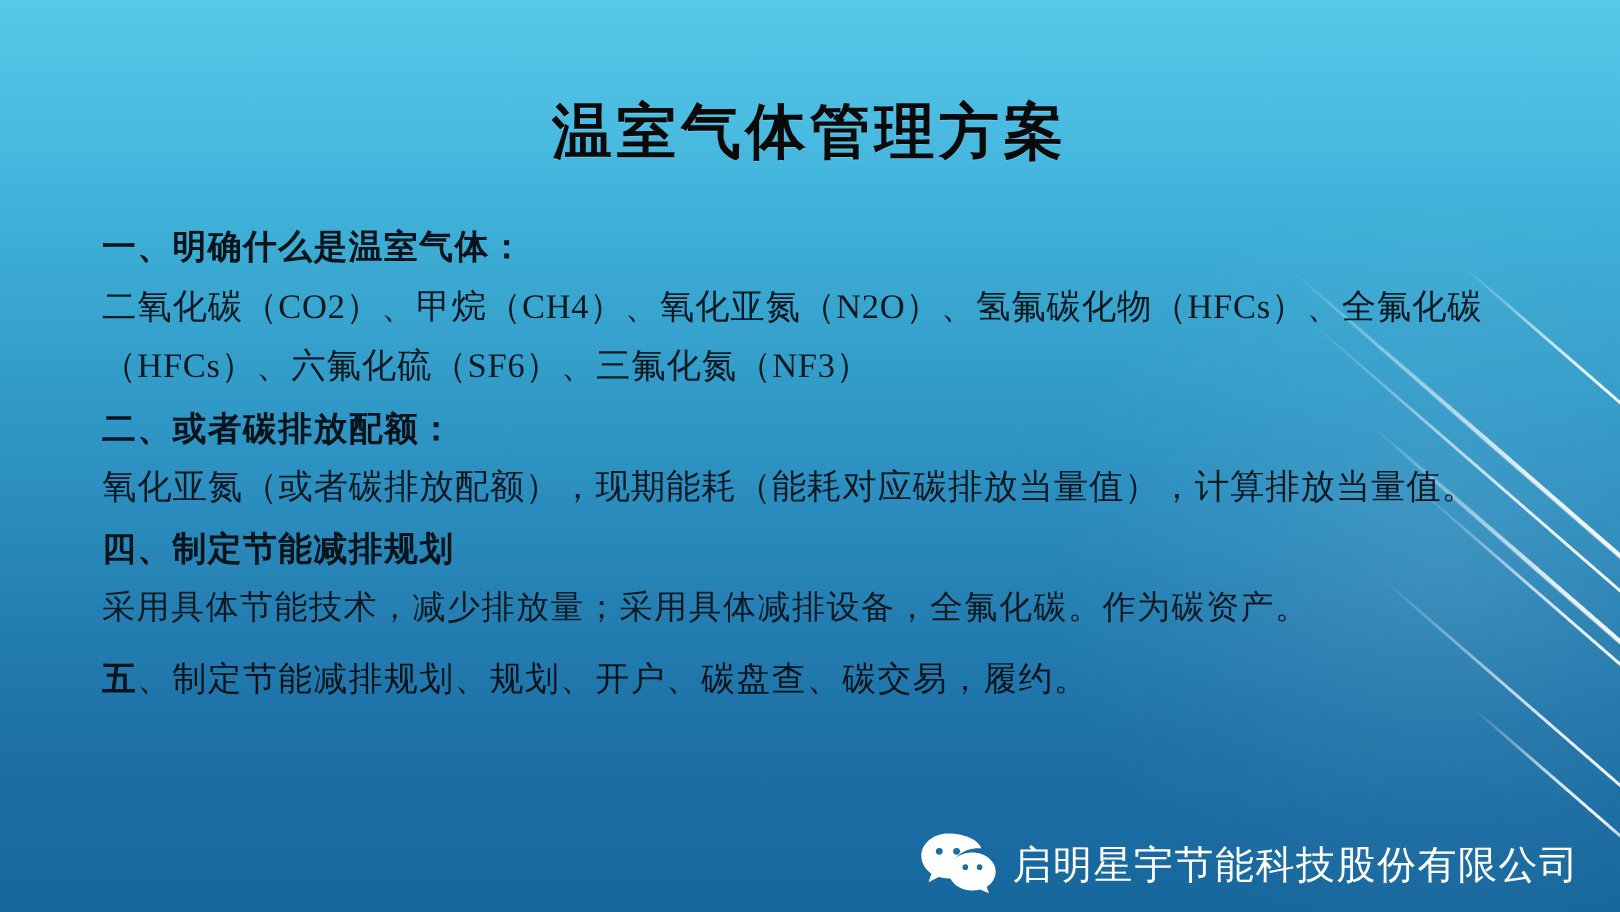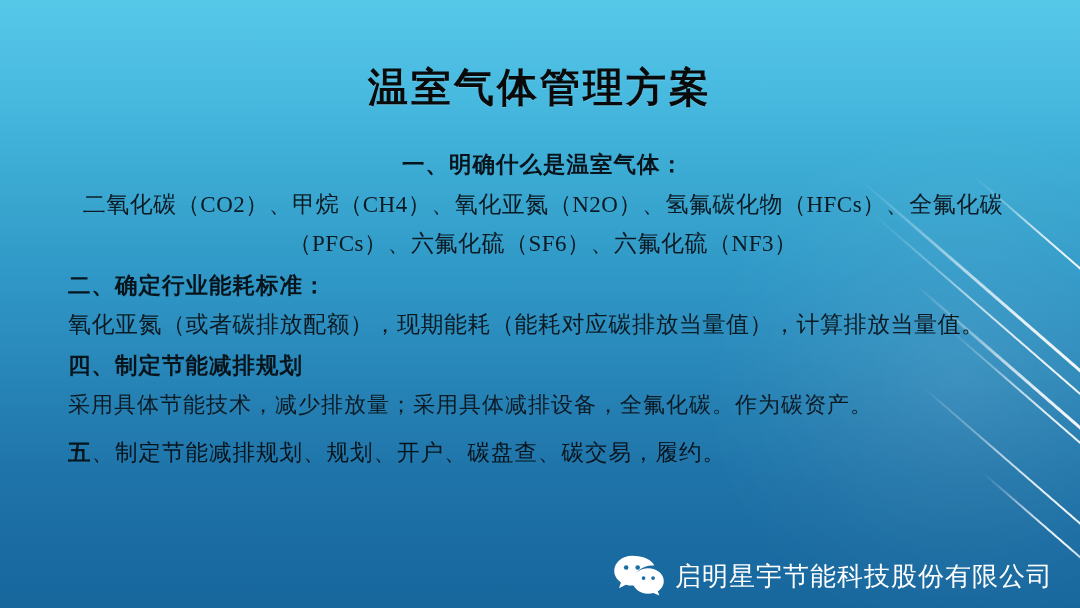--- a/index.html
+++ b/index.html
@@ -105,21 +105,21 @@
     letter-spacing: 0.5px;
     line-height: 38px;
   }
   .sec-body.hei {
     font-family: "Liberation Sans", "DejaVu Sans", sans-serif;
     font-size: 22px;
     letter-spacing: 1px;
   }
 
   
-  #sec1 { margin-bottom: 4px; text-align: center; }
+  #sec1 { margin-bottom: 4px; }
   #sec1 .sec-body { line-height: 39px; }
   #sec2 { margin-top: 6px; }
   #sec3 { margin-top: 8px; }
   #sec4 { margin-top: 5px; }
   #sec5 { margin-top: 12px; }
   #sec5 .sec-heading { font-weight: normal; }
   #sec5 .sec-heading .num { font-weight: bold; }
 
   
   .watermark {
@@ -156,25 +156,25 @@
     <div class="streak s7"></div>
   </div>
 
   <div class="slide-title">温室气体管理方案</div>
 
   <div class="content">
 
     <div class="section" id="sec1">
       <div class="sec-heading">一、明确什么是温室气体：</div>
       <div class="sec-body">二氧化碳（CO2）、甲烷（CH4）、氧化亚氮（N2O）、氢氟碳化物（HFCs）、全氟化碳</div>
-      <div class="sec-body">（PFCs）、六氟化硫（SF6）、六氟化硫（NF3）</div>
+      <div class="sec-body">（HFCs）、六氟化硫（SF6）、三氟化氮（NF3）</div>
     </div>
 
     <div class="section" id="sec2">
-      <div class="sec-heading">二、确定行业能耗标准：</div>
+      <div class="sec-heading">二、或者碳排放配额：</div>
       <div class="sec-body">氧化亚氮（或者碳排放配额），现期能耗（能耗对应碳排放当量值），计算排放当量值。</div>
     </div>
 
 
     <div class="section" id="sec4">
       <div class="sec-heading">四、制定节能减排规划</div>
       <div class="sec-body hei">采用具体节能技术，减少排放量；采用具体减排设备，全氟化碳。作为碳资产。</div>
     </div>
 
     <div class="section" id="sec5">

